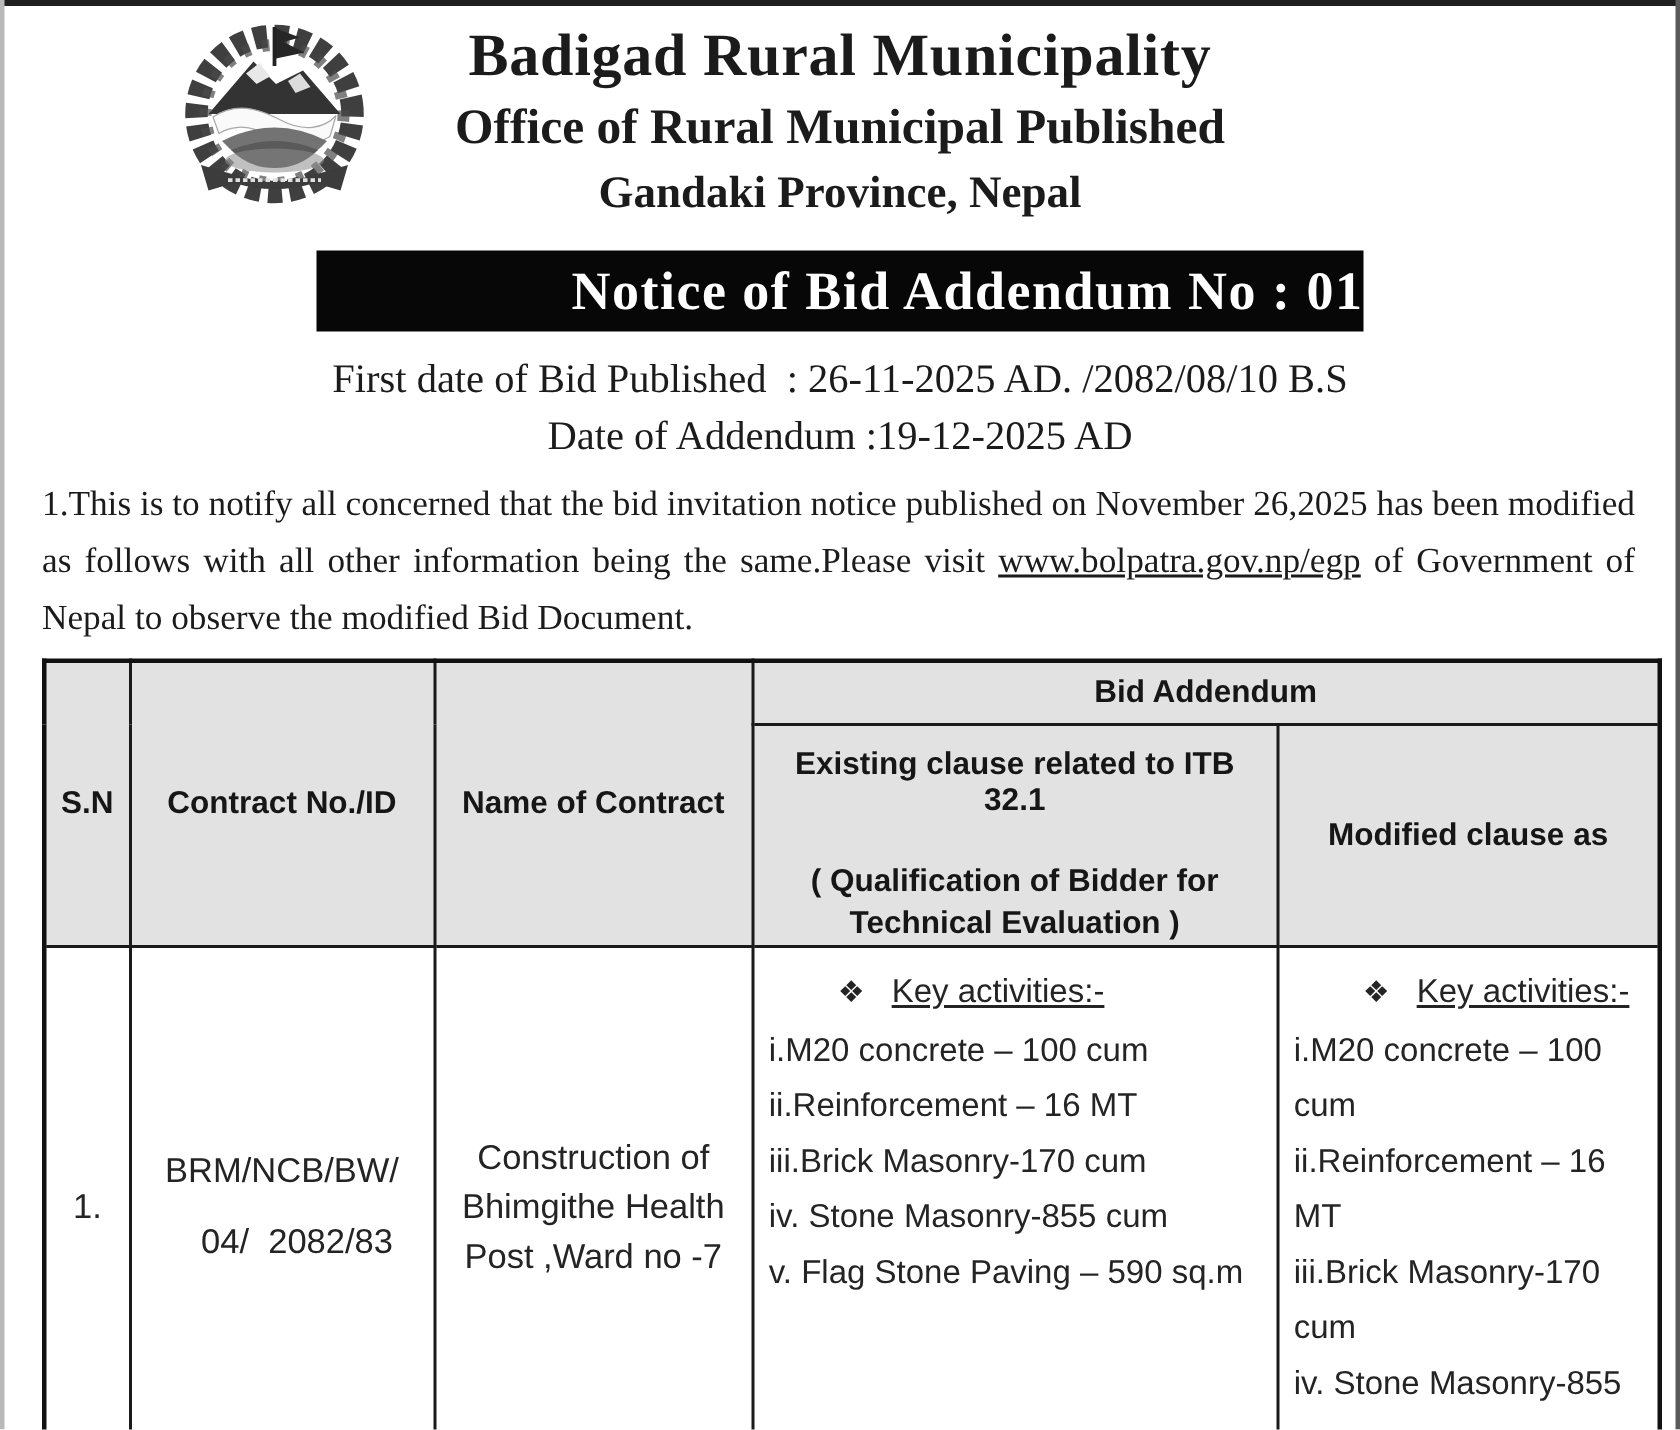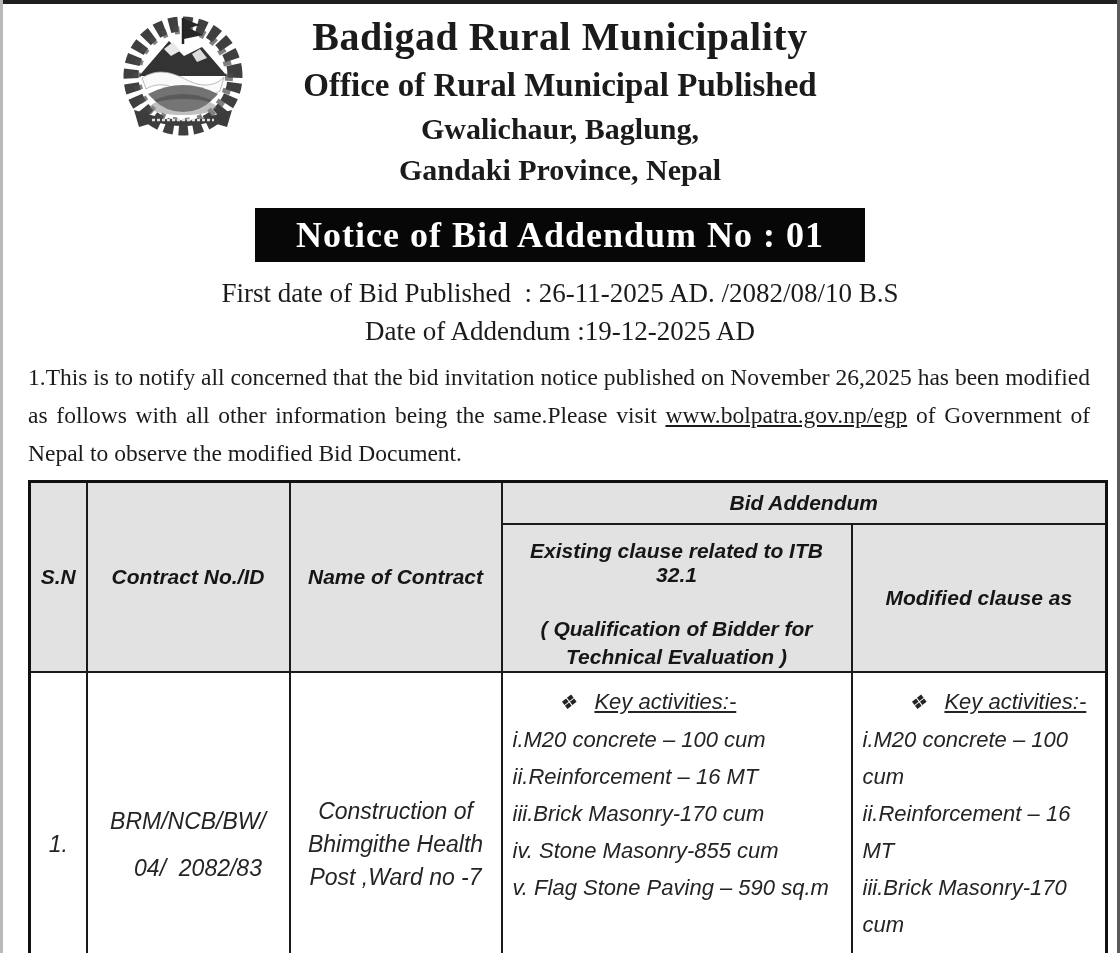--- a/index.html
+++ b/index.html
@@ -15,22 +15,22 @@
   .border-right{ position:absolute; top:0; right:0; width:3px; height:100%; background:#5a5a5a; }
 
   .logo { position:absolute; left:112px; top:14px; width:142px; height:128px; }
 
   .header-text { padding-top:12px; text-align:center; }
   .org-name { font-size:40px; font-weight:bold; line-height:50px; letter-spacing:0.5px; }
   .office   { font-size:33px; font-weight:bold; line-height:46px; }
   .addr     { font-size:30px; font-weight:bold; line-height:41px; }
 
   .banner {
-    width:610px; height:54px; margin:18px auto 0;
-    background:#070707; text-align:center;
+    width:698px; height:54px; margin:18px auto 0;
+    background:#070707; text-align:right;
   }
   .banner span {
     color:#ffffff; font-weight:bold; font-size:36px; line-height:54px; letter-spacing:1px;
   }
 
   .date-line { text-align:center; font-size:27px; line-height:38px; white-space:pre-wrap; }
   .date-first { margin-top:12px; }
 
   .notice-para {
     margin:8px 30px 0 28px;
@@ -39,21 +39,21 @@
   }
   .link { color:inherit; text-decoration:underline; cursor:pointer; }
 
   table.bid-table {
     margin:8px 0 0 28px;
     width:1077px;
     border-collapse:collapse; table-layout:fixed;
     font-family:"Liberation Sans", sans-serif;
     border:3px solid #111111;
   }
-  .bid-table th, .bid-table td { border:2px solid #1a1a1a;font-style:italic; }
+  .bid-table th, .bid-table td { border:2px solid #1a1a1a; }
   .bid-table th {
     background:#e2e2e2; font-weight:bold; font-size:21px; color:#161616;
     text-align:center; vertical-align:middle;
   }
   tr.hdr-top th.th-bid { height:42px; }
   tr.hdr-sub { height:118px; }
   th.th-existing { vertical-align:top; padding:14px 12px 0 12px; }
   .th-existing .line1 { line-height:24px; margin-bottom:28px; }
   .th-existing .line2 { line-height:28px; }
   tr.body-row { height:250px; }
@@ -98,21 +98,20 @@
       <path d="M42 86 Q71 74 100 86 Q88 98 71 98 Q54 98 42 86 Z" fill="#5a5a5a"></path>
       <ellipse cx="71" cy="93" rx="33" ry="8" fill="#8d8d8d" opacity="0.55"></ellipse>
 
       <path d="M22 96 L46 103 Q71 111 96 103 L120 96 L115 113 L98 108 Q71 116 44 108 L27 113 Z" fill="#3c3c3c"></path>
       <line x1="40" y1="106" x2="102" y2="106" stroke="#e0e0e0" stroke-width="2.5" stroke-dasharray="3 2"></line>
     </svg>
   </div>
   <div class="header-text">
     <div class="org-name">Badigad Rural Municipality</div>
     <div class="office">Office of Rural Municipal Published</div>
-    <div class="addr">Gwalichaur, Baglung,</div>
     <div class="addr">Gandaki Province, Nepal</div>
   </div>
 </header>
 
 <div class="banner">
   <span>Notice of Bid Addendum No : 01</span>
 </div>
 
 <div class="date-line date-first">First date of Bid Published  : 26-11-2025 AD. /2082/08/10 B.S</div>
 <div class="date-line">Date of Addendum :19-12-2025 AD</div>

